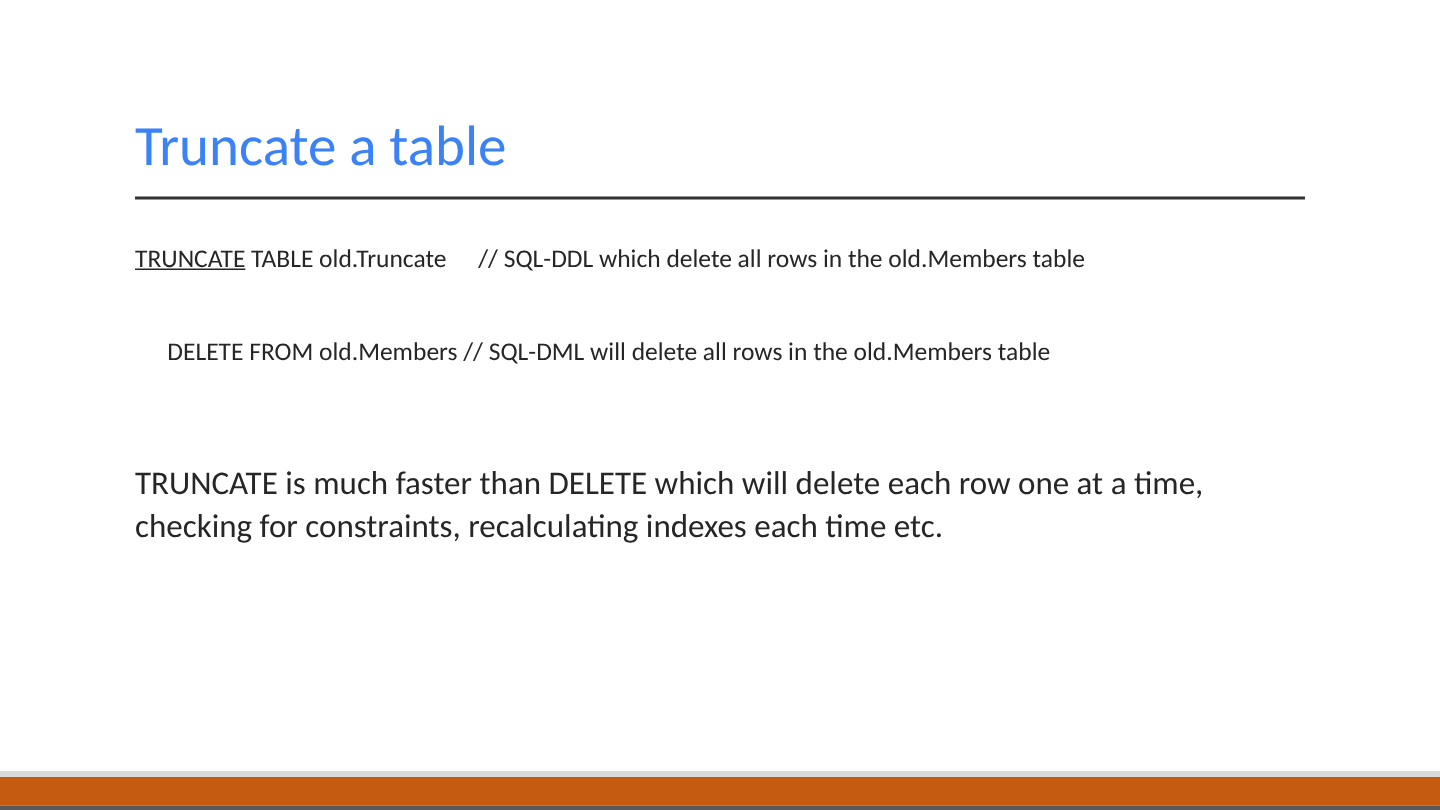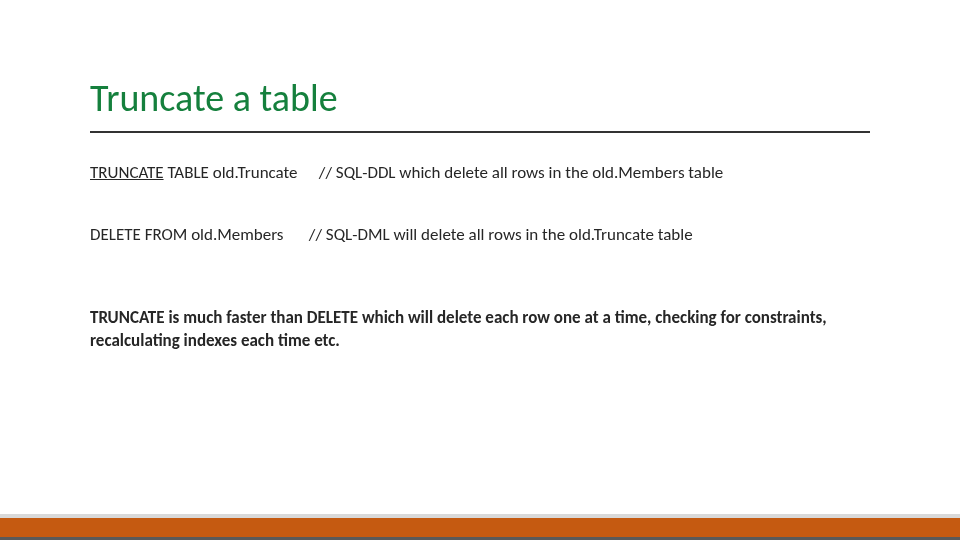--- a/index.html
+++ b/index.html
@@ -17,21 +17,21 @@
     }
     .slide {
       width: 100%;
       height: 100%;
       padding: 75px 90px 0 90px;
       position: relative;
     }
     .title {
       font-size: 38px;
       font-weight: 400;
-      color: #15803d;
+      color: #3b82f6;
       padding-bottom: 10px;
       border-bottom: 2px solid #333333;
       margin-bottom: 28px;
       letter-spacing: 0px;
     }
     .code-line {
       font-size: 17px;
       color: #262626;
       margin-bottom: 38px;
       line-height: 1.4;
@@ -39,31 +39,31 @@
     .code-line .keyword {
       text-decoration: underline;
     }
     .code-line .cmd {
       display: inline-block;
       min-width: 225px;
     }
     .code-line .cmd2 {
       display: inline-block;
       min-width: 215px;
+      text-align: right;
     }
     .code-line .comment {
       display: inline;
     }
     .paragraph {
-      font-size: 17px;
+      font-size: 22px;
       color: #262626;
       margin-top: 60px;
       line-height: 1.35;
       max-width: 790px;
-      font-weight: bold;
     }
     .footer {
       position: absolute;
       left: 0;
       bottom: 0;
       width: 100%;
       height: 26px;
     }
     .footer-top {
       height: 4px;
@@ -84,21 +84,21 @@
 <div class="slide">
   <h1 class="title">Truncate a table</h1>
 
   <div class="code-line">
     <span class="cmd"><span class="keyword">TRUNCATE</span><span> TABLE old.Truncate</span></span>
     <span class="comment">// SQL-DDL which delete all rows in the old.Members table</span>
   </div>
 
   <div class="code-line">
     <span class="cmd2">DELETE FROM old.Members</span>
-    <span class="comment">// SQL-DML will delete all rows in the old.Truncate table</span>
+    <span class="comment">// SQL-DML will delete all rows in the old.Members table</span>
   </div>
 
   <div class="paragraph">TRUNCATE is much faster than DELETE which will delete each row one at a time, checking for constraints, recalculating indexes each time etc.</div>
 </div>
 
 <div class="footer">
   <div class="footer-top"></div>
   <div class="footer-mid"></div>
   <div class="footer-bot"></div>
 </div>

